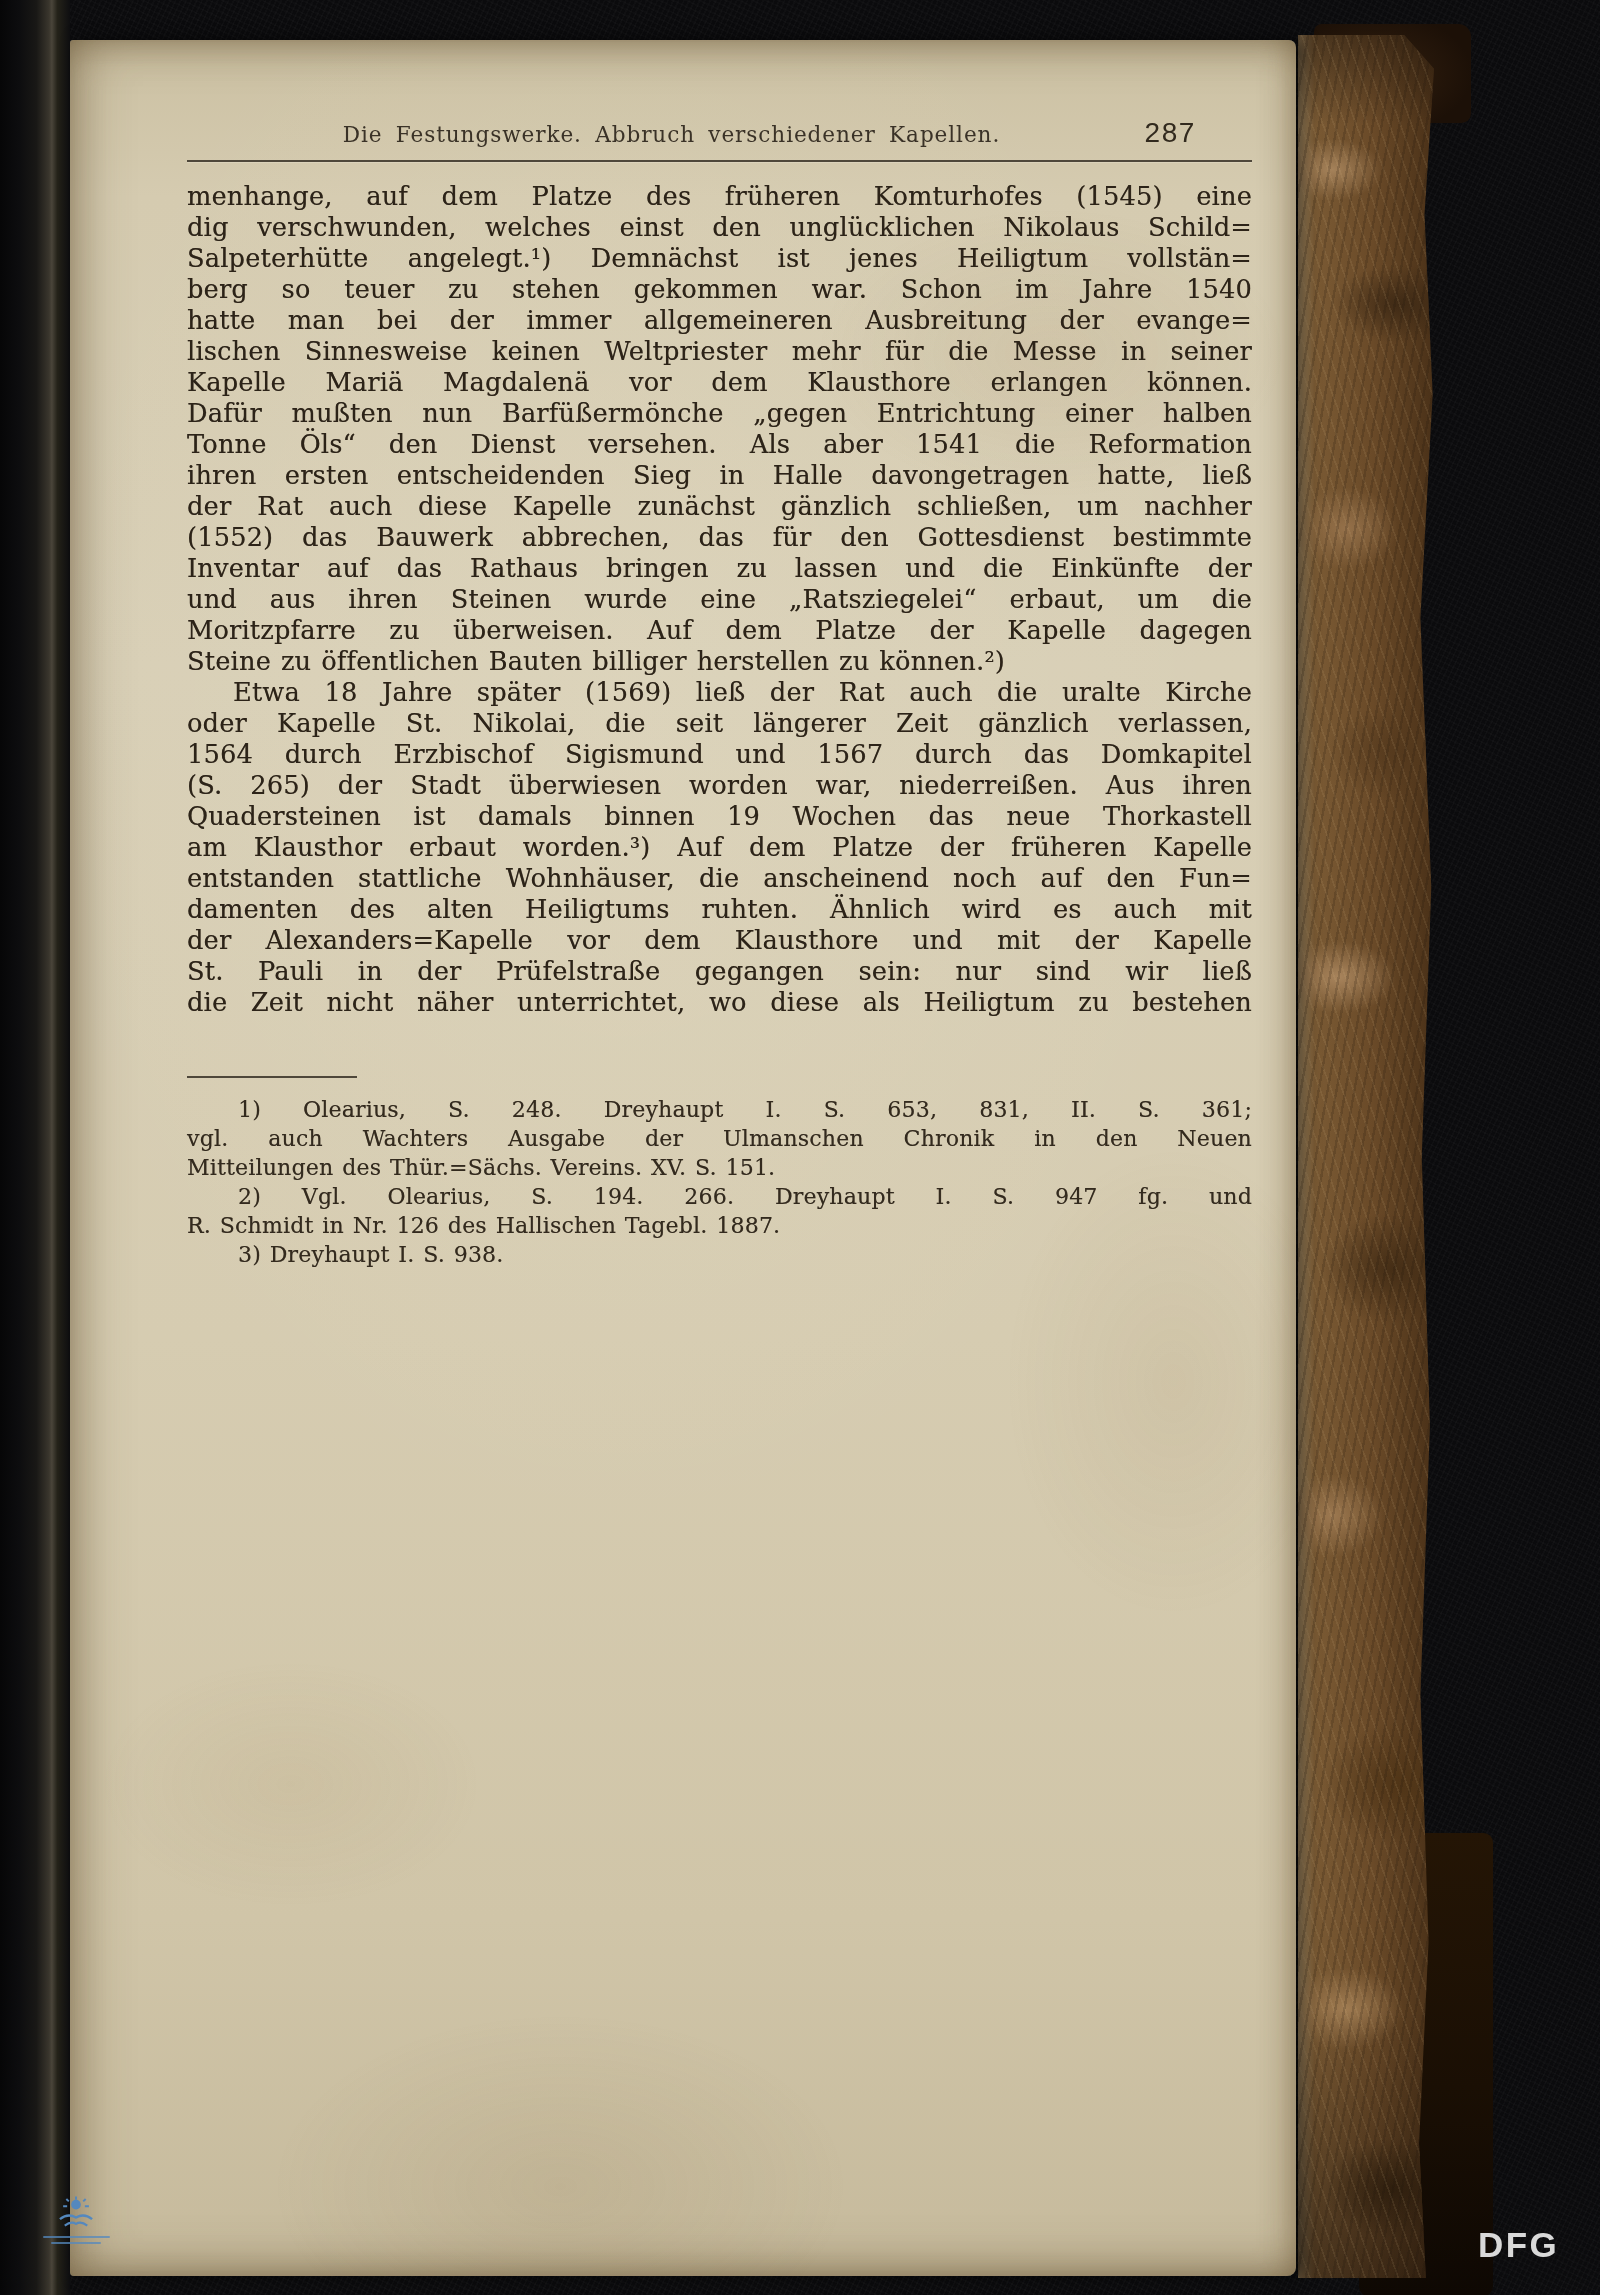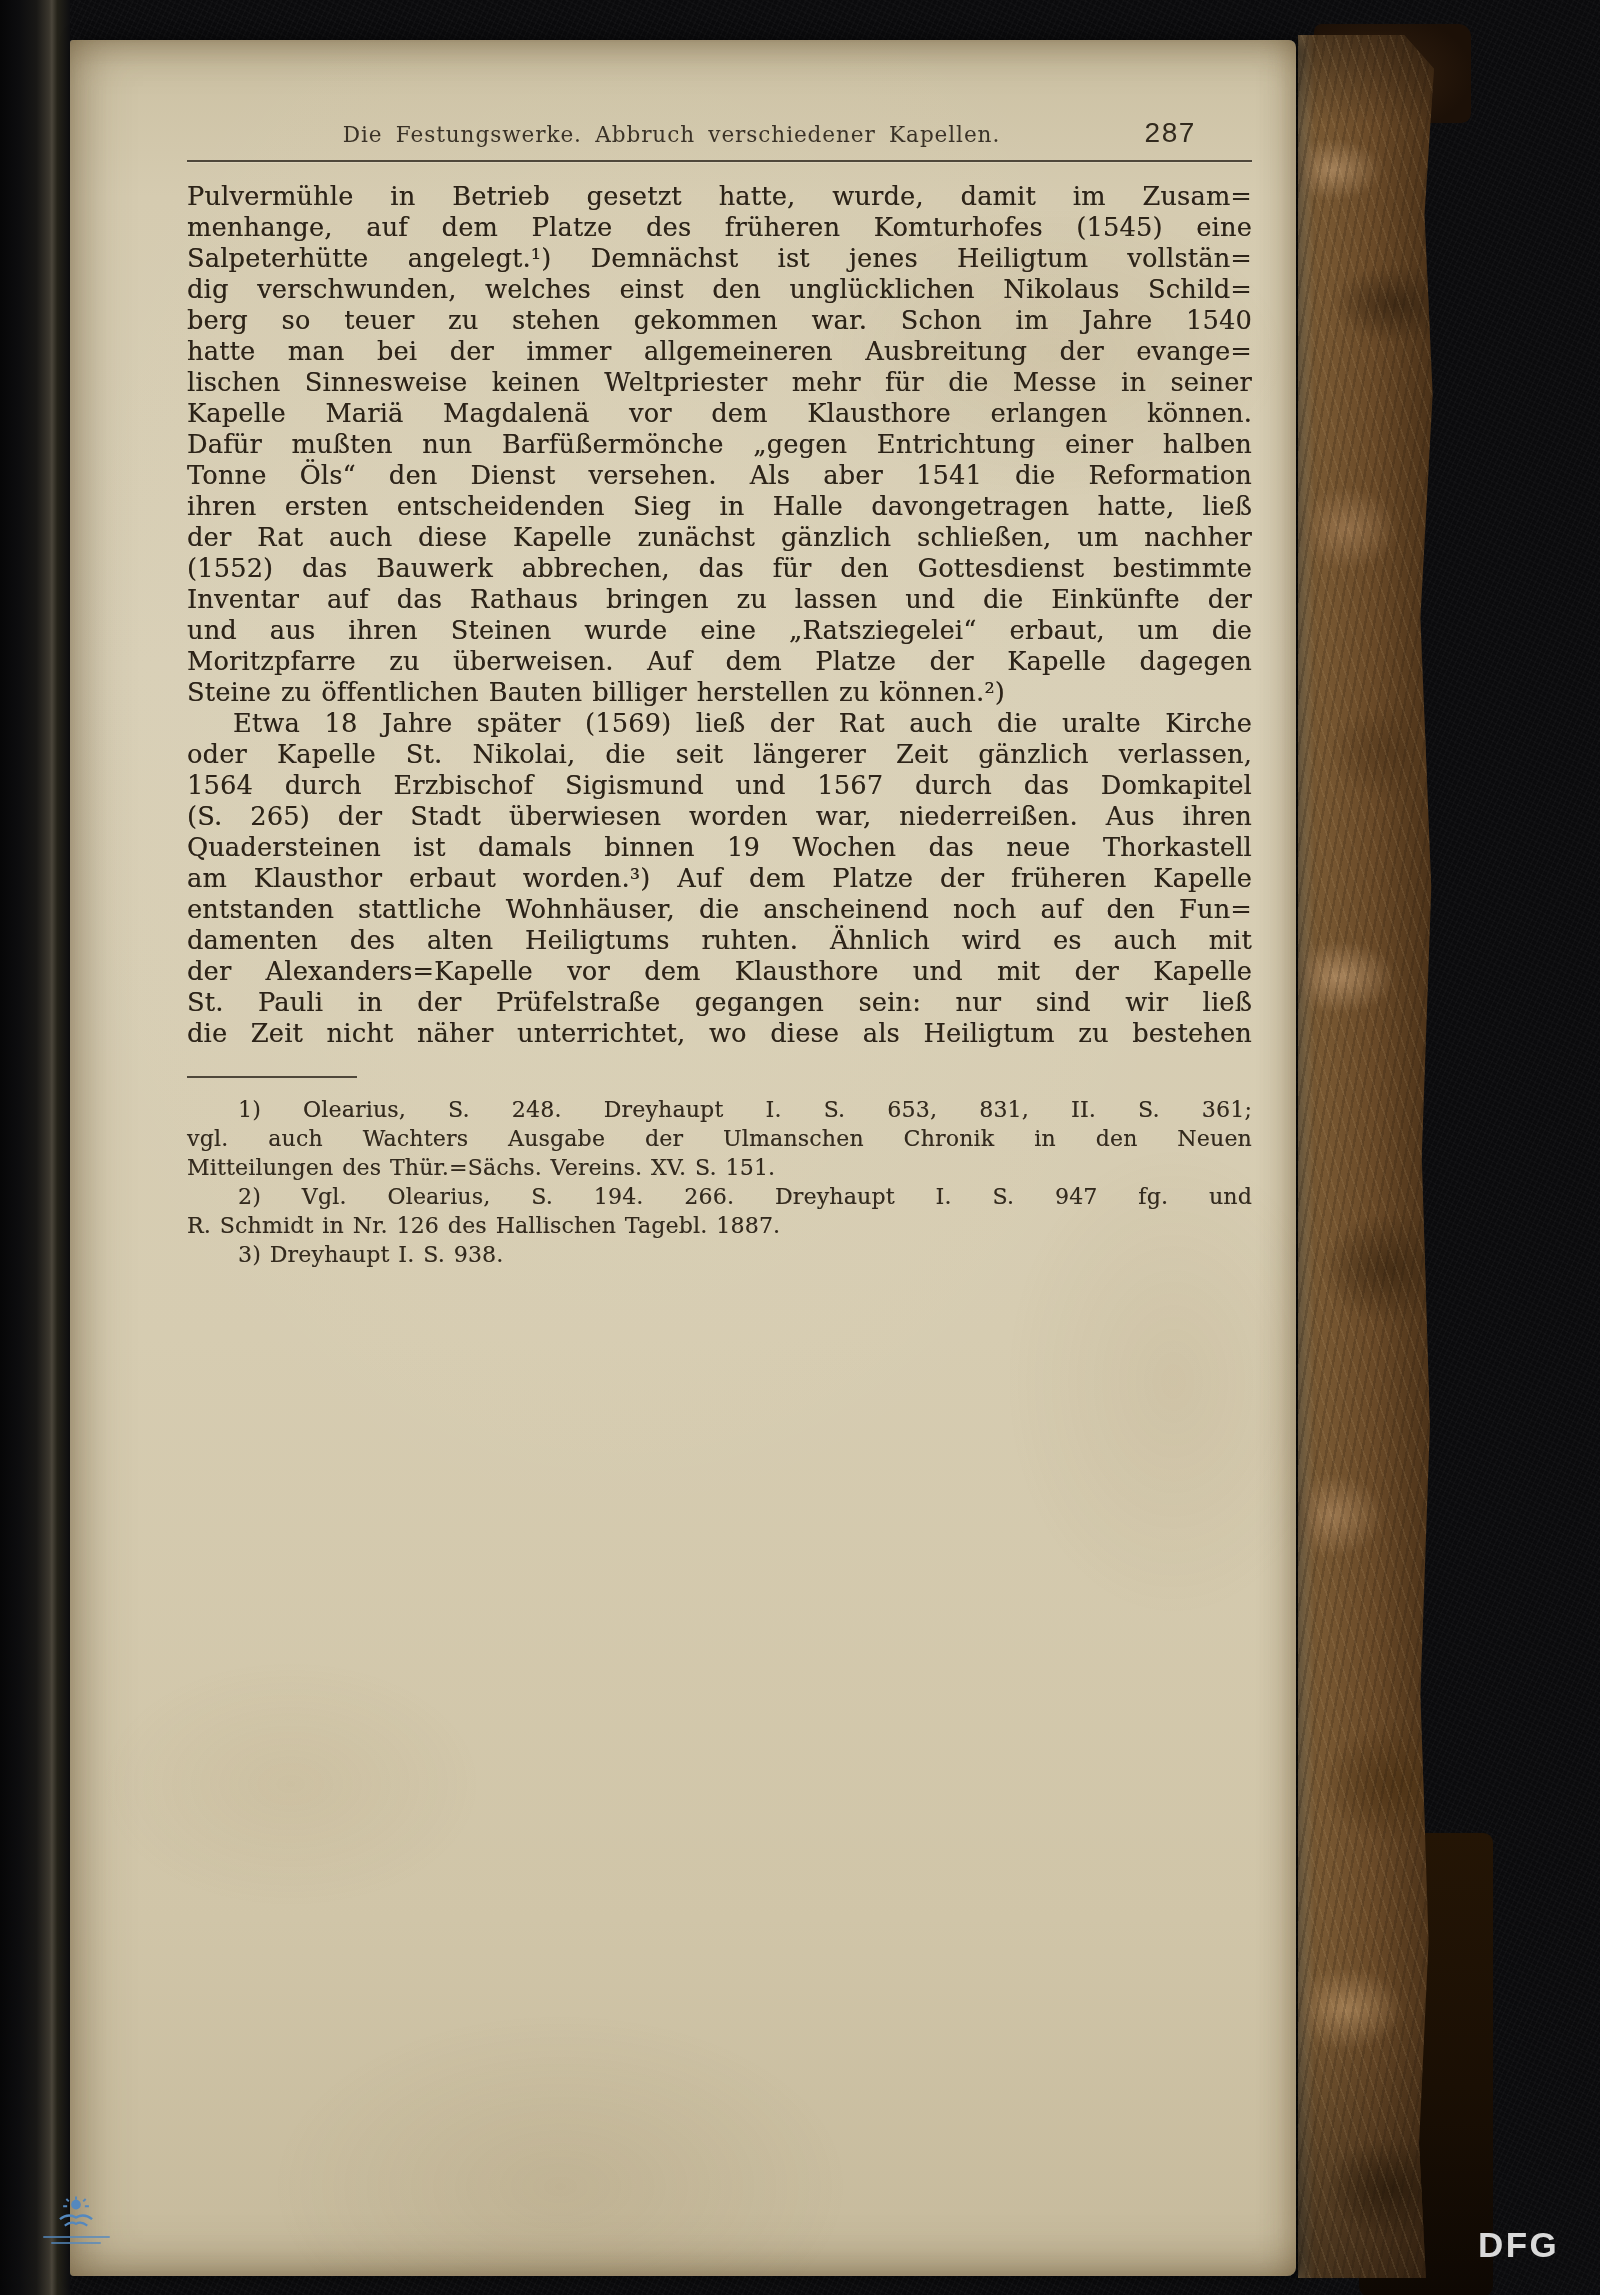--- a/index.html
+++ b/index.html
@@ -139,24 +139,23 @@
 
     <div class="running-head">
       <span class="head-title">Die Festungswerke.  Abbruch verschiedener Kapellen.</span>
       <span class="folio">287</span>
     </div>
 
     <div class="head-rule"></div>
 
     <div class="body-text">
         <div>
-          <div class="line">Pulvermühle in Betrieb gesetzt hatte, wurde, damit im Zusam=</div>
           <div class="line">menhange, auf dem Platze des früheren Komturhofes (1545) eine</div>
+          <div class="line">dig verschwunden, welches einst den unglücklichen Nikolaus Schild=</div>
           <div class="line">Salpeterhütte angelegt.¹)  Demnächst ist jenes Heiligtum vollstän=</div>
-          <div class="line">dig verschwunden, welches einst den unglücklichen Nikolaus Schild=</div>
           <div class="line">berg so teuer zu stehen gekommen war.  Schon im Jahre 1540</div>
           <div class="line">hatte man bei der immer allgemeineren Ausbreitung der evange=</div>
           <div class="line">lischen Sinnesweise keinen Weltpriester mehr für die Messe in seiner</div>
           <div class="line">Kapelle Mariä Magdalenä vor dem Klausthore erlangen können.</div>
           <div class="line">Dafür mußten nun Barfüßermönche „gegen Entrichtung einer halben</div>
           <div class="line">Tonne Öls“ den Dienst versehen.  Als aber 1541 die Reformation</div>
           <div class="line">ihren ersten entscheidenden Sieg in Halle davongetragen hatte, ließ</div>
           <div class="line">der Rat auch diese Kapelle zunächst gänzlich schließen, um nachher</div>
           <div class="line">(1552) das Bauwerk abbrechen, das für den Gottesdienst bestimmte</div>
           <div class="line">Inventar auf das Rathaus bringen zu lassen und die Einkünfte der</div>

